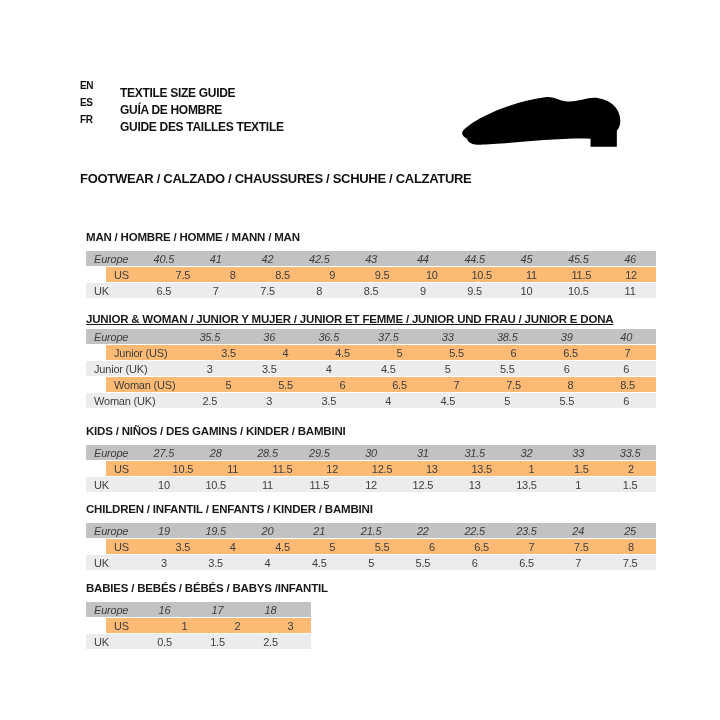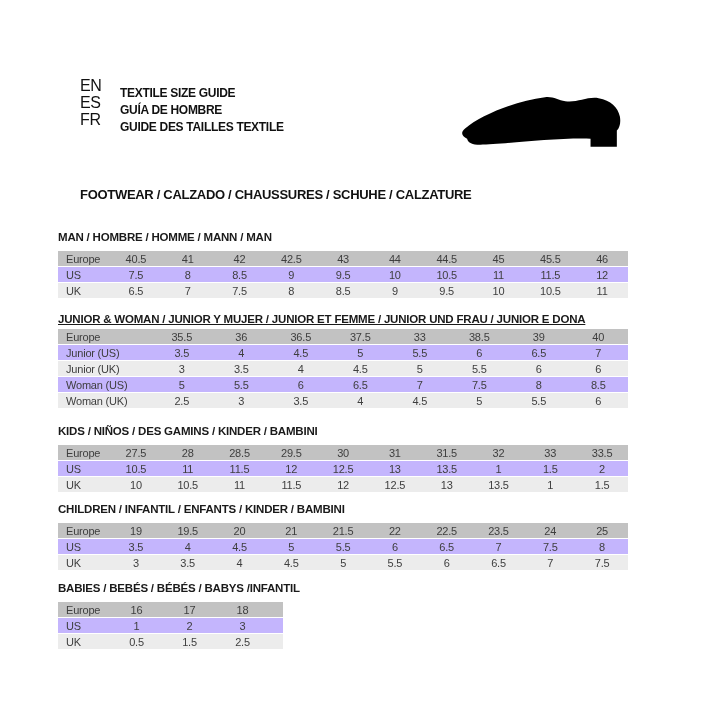--- a/index.html
+++ b/index.html
@@ -3,45 +3,45 @@
 <meta charset="utf-8">
 <style>
   html,body{margin:0;padding:0;background:#fff;}
   .page{
     position:relative;width:720px;height:720px;background:#fff;overflow:hidden;
     font-family:"Liberation Sans",sans-serif;
   }
   
   .lang-list{position:absolute;left:80px;top:77px;}
   .lang-row{display:flex;height:17.2px;align-items:center;}
-  .lang-code{width:40px;font-size:16px;font-weight:400;color:#111;letter-spacing:-0.3px;}
+  .lang-code{width:40px;font-size:10px;font-weight:700;color:#111;letter-spacing:-0.3px;}
   .lang-label{font-size:12px;font-weight:700;color:#111;letter-spacing:-0.3px;margin-top:14px;}
   .category-line{
-    position:absolute;left:80px;top:187px;font-size:13px;font-weight:700;color:#111;
+    position:absolute;left:80px;top:171px;font-size:13px;font-weight:700;color:#111;
     letter-spacing:-0.3px;
   }
   
   .shoe{position:absolute;left:458px;top:92px;width:172px;height:63px;}
   
-  .block{position:absolute;left:58px;}
+  .block{position:absolute;left:86px;}
   #block-man{top:231px}
   #block-junior{top:313px}
   #block-kids{top:425px}
   #block-children{top:503px}
   #block-babies{top:582px}
   .tbl-title{
     font-size:11.5px;font-weight:700;color:var(--title-text,#1a1a1a);
     letter-spacing:-0.2px;height:20px;white-space:nowrap;
   }
   #block-junior .tbl-title{height:16px;text-decoration:underline;}
   .row{display:flex;height:15px;margin-bottom:1px;align-items:center;
        font-size:11px;color:var(--row-text,#3e3e3e);letter-spacing:-0.2px;}
-  .row.style-header{background:var(--header-row,#c2c2c2);}
+  .row.style-header{background:var(--header-row,#c2c2c2);font-style:italic;}
   .row.style-alt{background:var(--alt-row,#ececec);}
-  .row.style-white{background:#c4b5fd;}
+  .row.style-white{background:#fdba74;margin-left:20px;}
   .cell{flex:1 1 0;text-align:center;white-space:nowrap;}
   .cell.label{flex:0 0 44px;text-align:left;padding-left:8px;}
   
   .tbl-man,.tbl-kids,.tbl-children,.tbl-junior{width:570px;}
   .tbl-junior .cell.label{flex:0 0 86px;}
   
   .tbl-babies{width:225px;}
   .tbl-babies .cell{flex:0 0 53px;}
   .tbl-babies .cell.label{flex:0 0 44px;}
   .tbl-babies .row::after{content:"";flex:1 1 auto;}

